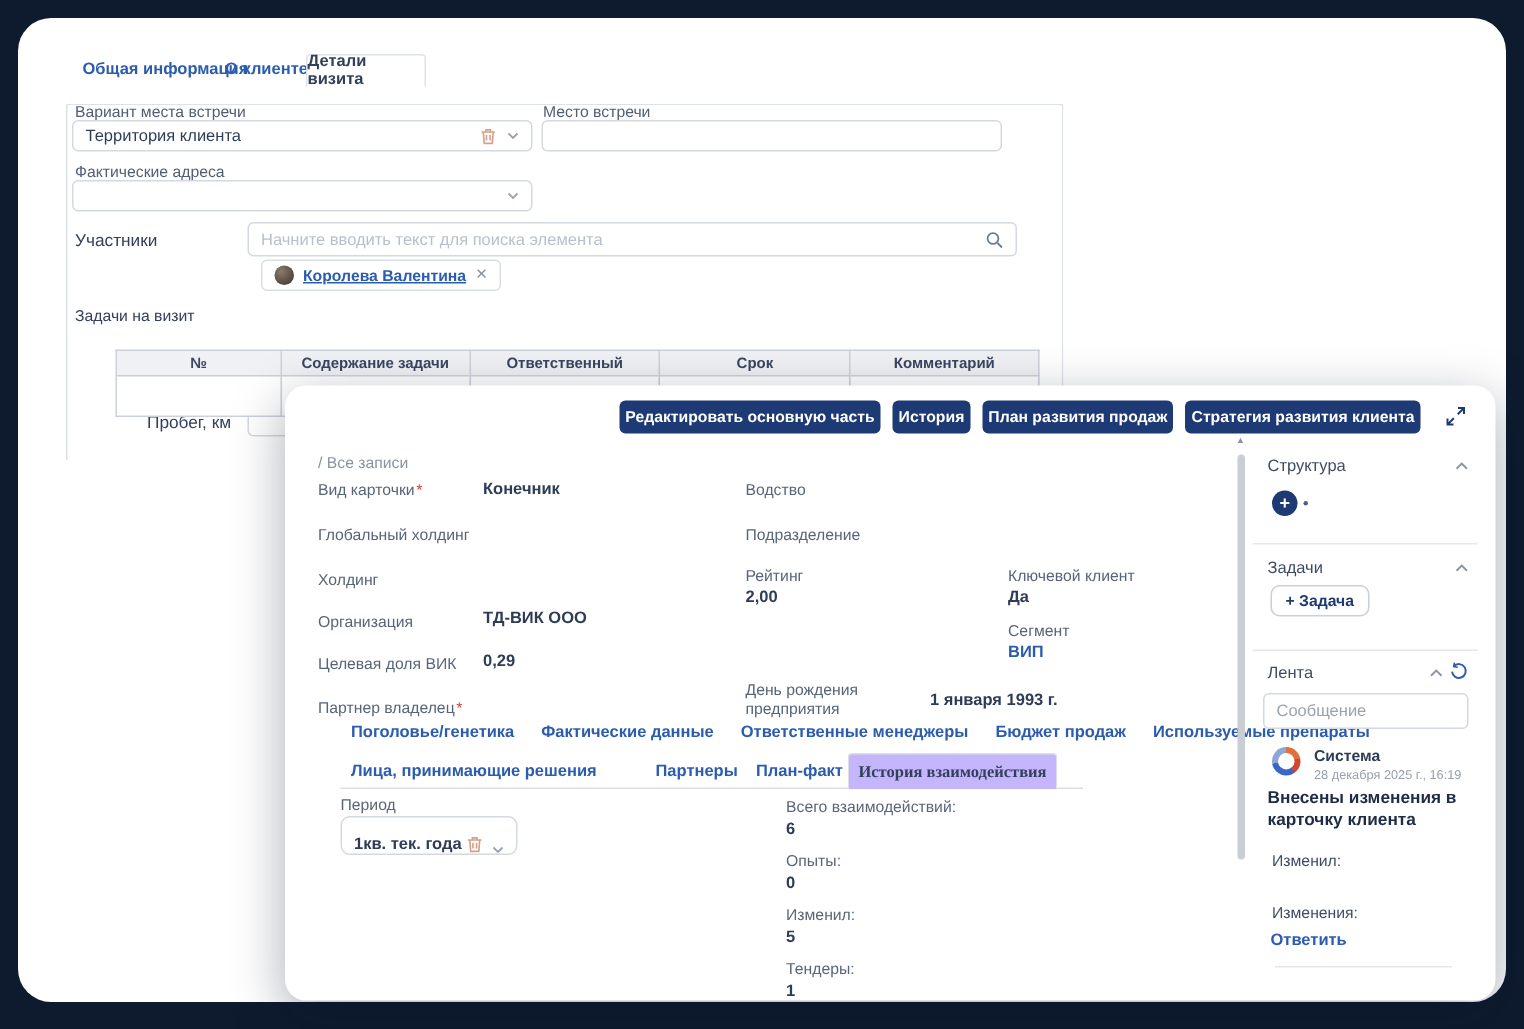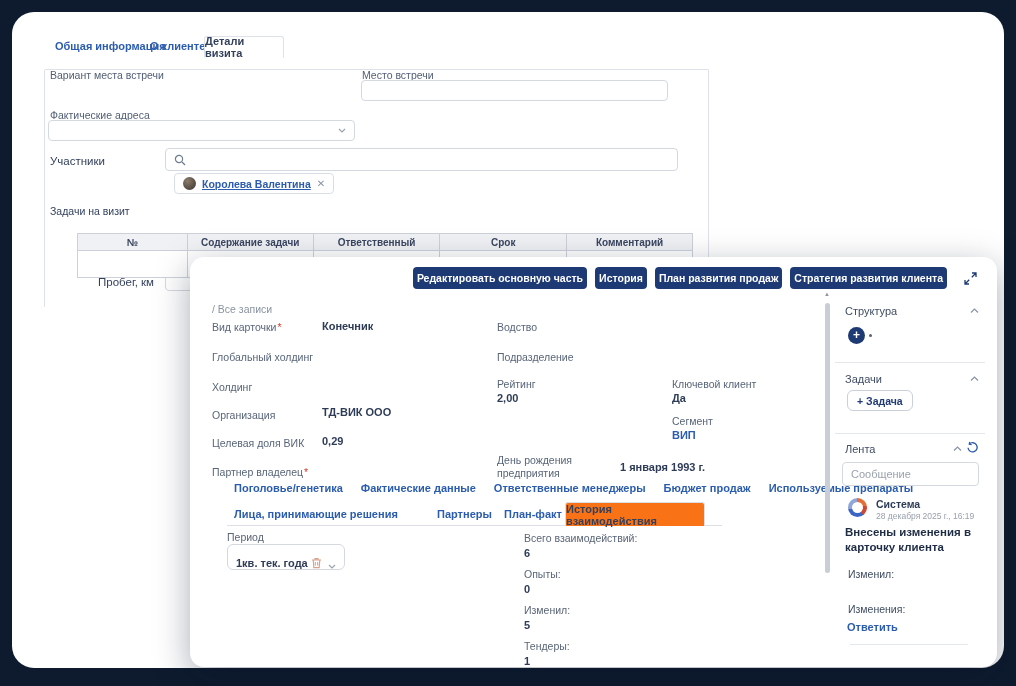--- a/index.html
+++ b/index.html
@@ -67,23 +67,23 @@
   .crumb { position:absolute; left:22px; top:46px; font-size:10.5px; color:#8a93a3; }
   .mlabel { position:absolute; font-size:10.5px; color:#586579; }
   .mvalue { position:absolute; font-size:11px; font-weight:600; color:#2e3c57; }
   .mvalue.link { color:#2b5cad; cursor:pointer; }
   .req::after { content:"*"; color:#d23f31; margin-left:1px; }
   .mtab { font-size:11px; font-weight:600; color:#2b5cad; white-space:nowrap; cursor:pointer; }
   .tabs1-row { position:absolute; left:44px; top:225px; display:flex; gap:18px; }
   .mtab-abs { position:absolute; font-size:11px; font-weight:600; color:#2b5cad; cursor:pointer; }
   .mtab-active {
     position:absolute; left:375px; top:245px; width:140px; height:24px; z-index:2;
-    background:#f97316; border:1px solid #dcdfe5; border-bottom:none; border-radius:3px 3px 0 0;
-    display:flex; align-items:center; 
-    font-size:11px; font-weight:600; color:#33405c; cursor:pointer;
+    background:#c4b5fd; border:1px solid #dcdfe5; border-bottom:none; border-radius:3px 3px 0 0;
+    display:flex; align-items:center; justify-content:center;
+    font-size:11px; font-weight:600; color:#33405c; cursor:pointer;font-family:Liberation Serif, serif;
   }
   .tab-underline { position:absolute; left:37px; top:268px; width:495px; height:1px; background:#dcdfe5; z-index:1; }
   .period-box {
     position:absolute; left:37px; top:287px; width:118px; height:26px;
     border:1px solid #d4d9e0; border-radius:6px; display:flex; align-items:flex-end; padding:0 8px;
     font-size:11px; font-weight:600; color:#2e3c57; background:#fff;
   }
   .stats { position:absolute; left:334px; top:275px; }
   .stat { margin-bottom:9px; }
   .stat .sl { font-size:10.5px; color:#5a6578; }
@@ -131,36 +131,50 @@
 
   <span class="bg-tab" style="left:43px; top:28px;">Общая информация</span>
   <span class="bg-tab" style="left:138px; top:28px;">О клиенте</span>
   <div class="bg-tab active-box" style="left:192px; top:24px; width:80px; height:22px;">
     <span>Детали визита</span>
   </div>
 
   <div class="form-panel"></div>
 
   <span class="flabel" style="left:38px; top:57px;">Вариант места встречи</span>
+  <div class="fbox" style="left:36px; top:68px; width:307px;">
+    <span class="grow">Территория клиента</span>
+    <span class="icon-btn">
+      <svg width="11" height="12" viewBox="0 0 11 12" fill="none" stroke="#d8a089" stroke-width="1.1">
+        <path d="M1 3h9M4 3V1.6h3V3M2.2 3l.6 7.6h5.4l.6-7.6M4.3 5v3.6M6.7 5v3.6"></path>
+      </svg>
+    </span>
+    <span class="icon-btn" style="margin-left:7px;">
+      <svg width="8" height="5" viewBox="0 0 8 5" fill="none" stroke="#9aa2ae" stroke-width="1.2">
+          <path d="M1 1l3 3 3-3"></path>
+        </svg>
+    </span>
+  </div>
 
   <span class="flabel" style="left:350px; top:57px;">Место встречи</span>
   <input class="fbox" style="left: 349px; top: 68px; width: 307px; font-family: inherit;" value="">
 
   <span class="flabel" style="left:38px; top:97px;">Фактические адреса</span>
   <div class="fbox" style="left:36px; top:108px; width:307px;">
     <span class="grow"></span>
     <span class="icon-btn">
       <svg width="8" height="5" viewBox="0 0 8 5" fill="none" stroke="#9aa2ae" stroke-width="1.2">
           <path d="M1 1l3 3 3-3"></path>
         </svg>
     </span>
   </div>
 
   <span class="flabel" style="left:38px; top:143px; font-size:11.5px; color:#33405c;">Участники</span>
   <div class="search-box" style="left:153px; top:136px; width:513px; height:23px;">
+    <input placeholder="Начните вводить текст для поиска элемента" style="">
     <span class="icon-btn">
       <svg width="12" height="12" viewBox="0 0 12 12" fill="none" stroke="#6e7c92" stroke-width="1.2">
         <circle cx="5" cy="5" r="3.6"></circle>
           <path d="M8 8l3 3"></path>
       </svg>
     </span>
   </div>
   <div class="chip" style="left:162px; top:161px;">
     <span class="avatar"></span>
     <span class="name">Королева Валентина</span>

